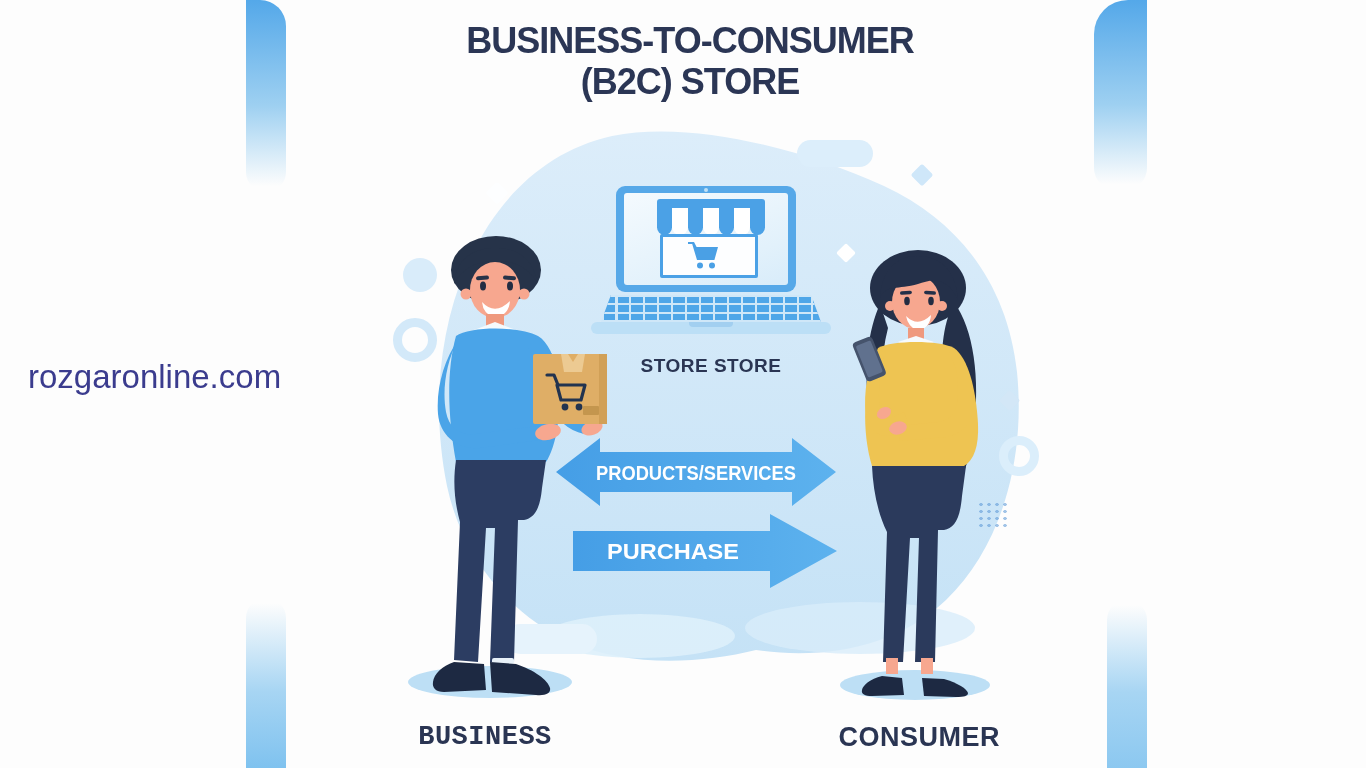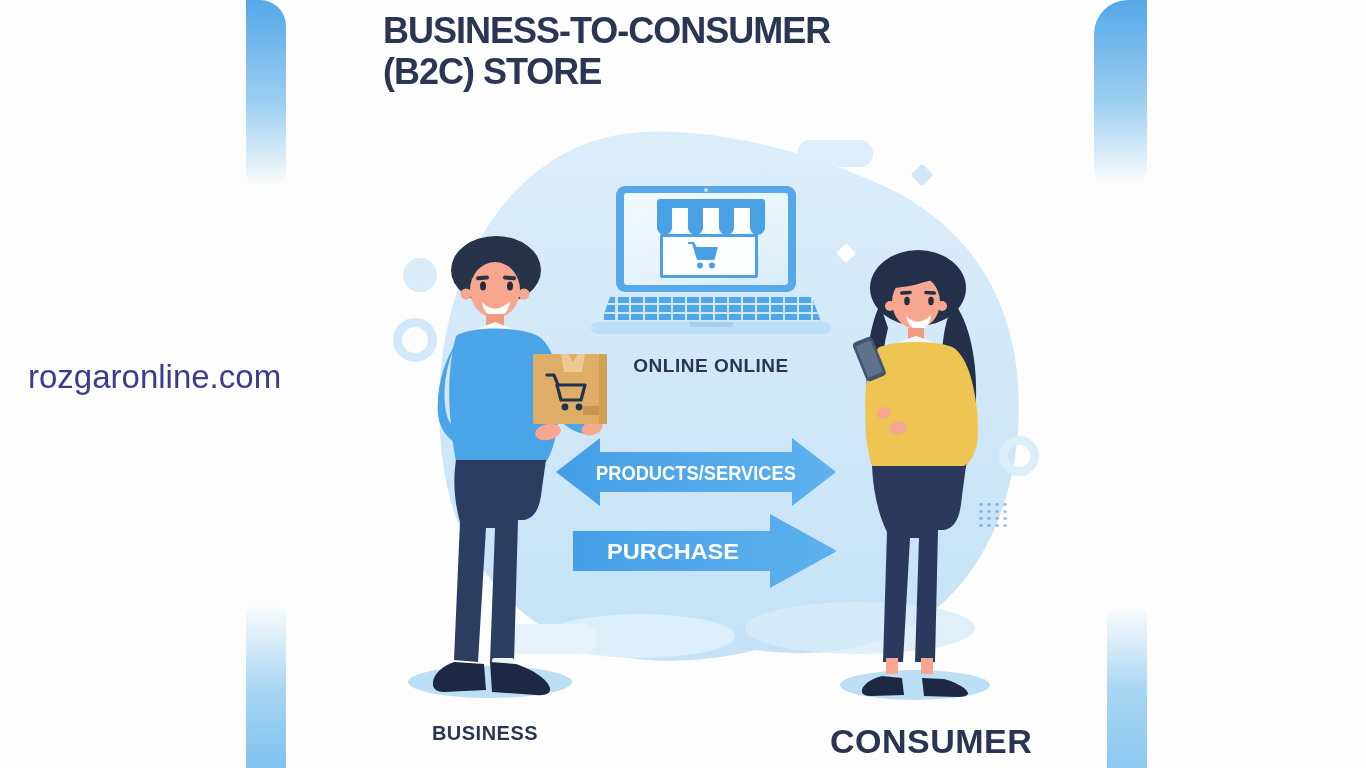--- a/index.html
+++ b/index.html
@@ -21,27 +21,27 @@
   
   .diamond{position:absolute;transform:rotate(45deg);border-radius:2px;}
   .ring{position:absolute;border-radius:50%;background:transparent;}
   .pill{position:absolute;border-radius:999px;}
   #dots-grid{position:absolute;left:977px;top:501px;width:30px;height:28px;
     background-image:radial-gradient(circle,rgba(88,150,214,.55) 1.5px,transparent 1.9px);
     background-size:8px 7px;}
   .shadow-ellipse{position:absolute;border-radius:50%;background:#bddff5;}
 
   
-  #main-title{left:383px;top:10px;width:614px;text-align:left;color:#2b3655;
+  #main-title{left:383px;top:20px;width:614px;text-align:center;color:#2b3655;
     font-weight:800;font-size:36px;line-height:1.14;letter-spacing:-1px;}
   #watermark{left:28px;top:358px;font-size:33px;font-weight:400;color:#3b3c8e;}
   .node-label{position:absolute;text-align:center;color:#2a3553;font-weight:800;letter-spacing:.5px;}
   #label-online-store{left:601px;top:355px;width:220px;font-size:19px;}
-  #label-business{left:400px;top:722px;width:170px;font-size:20px;}
-  #label-consumer{left:830px;top:722px;width:170px;font-size:34px;}
+  #label-business{left:400px;top:722px;width:170px;font-size:27px;font-family:Liberation Mono, monospace;}
+  #label-consumer{left:830px;top:722px;width:170px;font-size:27px;text-align:right;}
 
   
   #laptop-screen{left:616px;top:186px;width:180px;height:106px;background:#56a8e8;border-radius:9px;}
   #laptop-screen-inner{left:624px;top:193px;width:164px;height:92px;border-radius:3px;
     background:linear-gradient(160deg,#f4fafe 0%,#e2f1fb 70%,#d8ecfa 100%);}
   #laptop-webcam{left:704px;top:188px;width:4px;height:4px;border-radius:50%;background:#bfe0f6;}
   #awning-bar{left:657px;top:199px;width:108px;height:10px;background:#4ba1e6;border-radius:3px 3px 0 0;}
   #awning-stripes{left:657px;top:208px;width:108px;height:27px;display:flex;}
   #awning-stripes div{flex:1;border-radius:0 0 8px 8px;}
   .aw-b{background:#4ba1e6;} .aw-w{background:#ffffff;}
@@ -130,21 +130,21 @@
   <svg class="abs" style="left:686px;top:240px;" width="36" height="34" viewBox="0 0 36 34">
     <g fill="#4aa0e5">
       <path d="M2 2 h6 l2.6 5 H32 l-3.6 13 H11 L6.2 4 H2 Z"></path>
       <circle cx="14" cy="25.5" r="3"></circle>
         <circle cx="26" cy="25.5" r="3"></circle>
     </g>
   </svg>
   <div class="abs" id="keyboard"></div>
   <div class="abs" id="laptop-base"></div>
   <div class="abs" id="laptop-notch"></div>
-  <div class="node-label" id="label-online-store">ONLINE ONLINE</div>
+  <div class="node-label" id="label-online-store">STORE STORE</div>
 
   <svg class="abs" style="left:398px;top:222px;" width="250" height="478" viewBox="0 0 250 478">
     <g>
       <ellipse cx="98" cy="48" rx="45" ry="34" fill="#263349"></ellipse>
       <circle cx="68" cy="72" r="5.5" fill="#f7a78f"></circle>
       <circle cx="126" cy="72" r="5.5" fill="#f7a78f"></circle>
       <ellipse cx="97" cy="68" rx="25" ry="28" fill="#f7a78f"></ellipse>
       <path d="M56 62 C58 36 76 26 97 26 C119 26 135 36 139 60 C127 42 112 38 97 40 C80 38 64 46 56 62 Z" fill="#263349"></path>
       <rect x="78" y="54" width="13" height="4" rx="2" fill="#263349" transform="rotate(-5 84 56)"></rect>
       <rect x="105" y="54" width="13" height="4" rx="2" fill="#263349" transform="rotate(5 112 56)"></rect>

